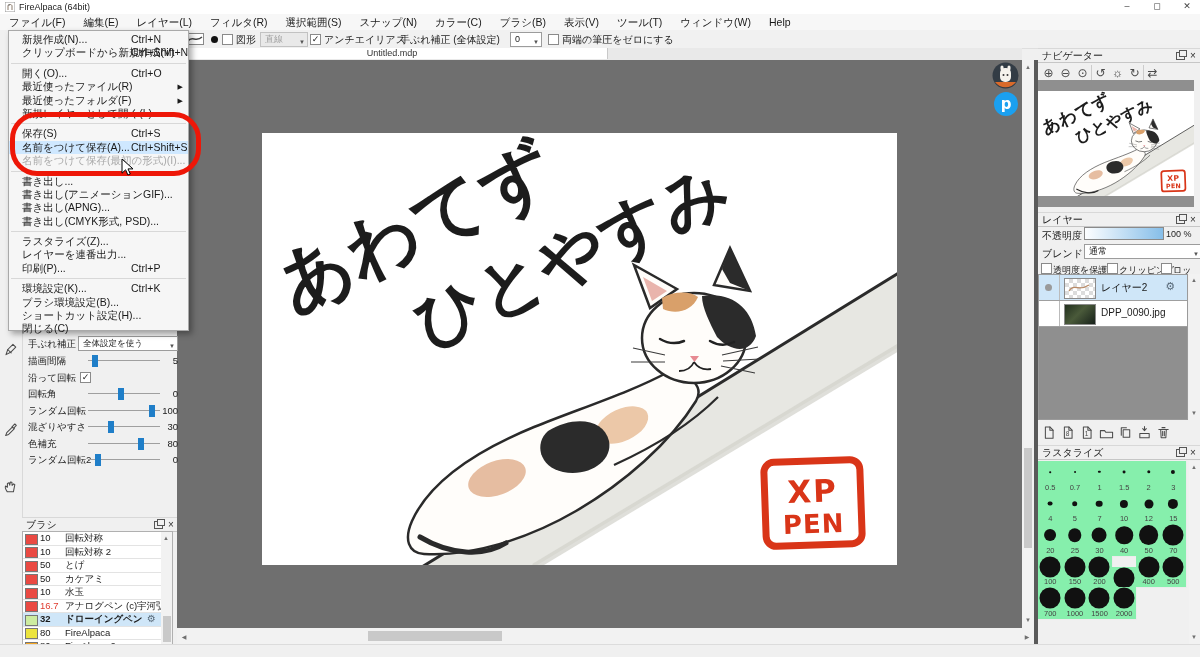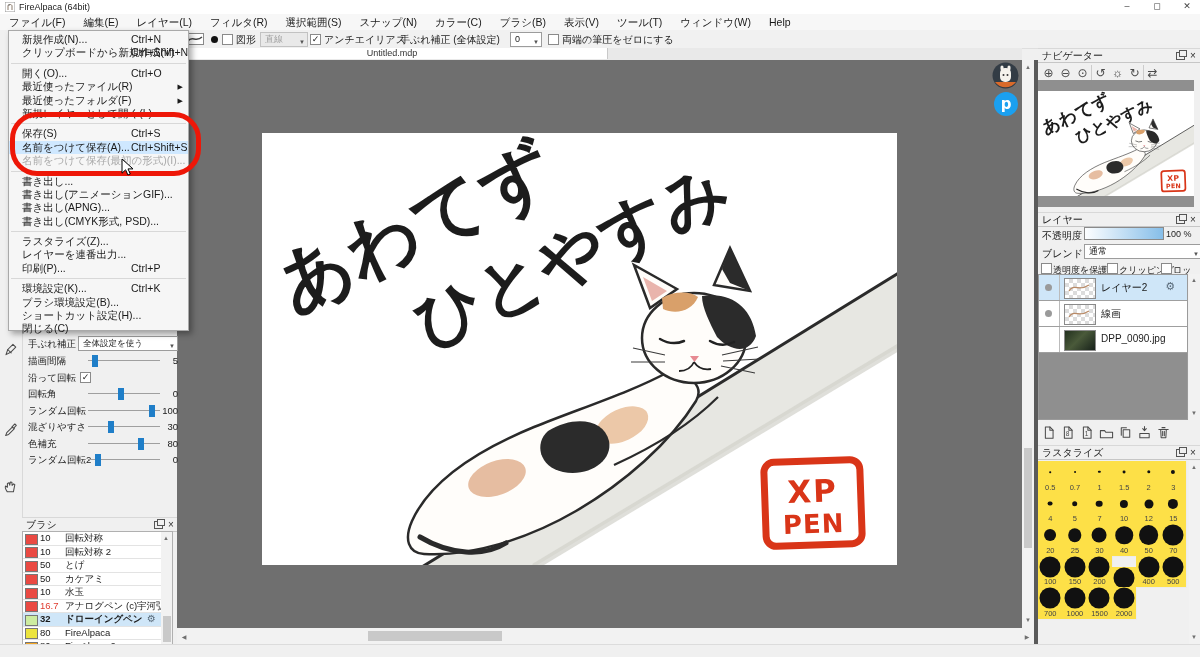--- a/index.html
+++ b/index.html
@@ -67,21 +67,21 @@
   .navthumb{left:0;top:36px;width:156px;height:127px;background:#8f8f8f}
   .lrow{position:relative;height:25px;background:#fff;border-bottom:1px solid #9f9f9f;font-size:10px}
   .lrow.sel{background:#cfe6f8}
   .leye{position:absolute;left:0;top:0;width:20px;height:25px;border-right:1px solid #bbb}
   .eyedot{position:absolute;left:6px;top:9px;width:7px;height:7px;border-radius:50%;background:#9a9a9a}
   .lthumb{position:absolute;left:25px;top:2.5px;width:30px;height:19px;border:1px solid #8a8a8a;background:
      repeating-conic-gradient(#dcdcdc 0% 25%, #ffffff 0% 50%) 0 0/8px 8px;overflow:hidden}
   .lthumb.photo{background:linear-gradient(135deg,#22301e,#4a5a3a 45%,#17211a)}
   .lname{position:absolute;left:62px;top:6px}
   .lgear{position:absolute;right:12px;top:5px;color:#5a6b7a;font-size:11px}
-  .bscell{position:absolute;width:24.6px;height:31.6px;background:#fde047;border-right:1px solid #ececec;border-bottom:1px solid #ececec}
+  .bscell{position:absolute;width:24.6px;height:31.6px;background:#86efac;border-right:1px solid #ececec;border-bottom:1px solid #ececec}
   .bsdot{position:absolute;left:50%;top:11px;transform:translate(-50%,-50%);background:#111;border-radius:50%}
   .bslabel{position:absolute;left:0;right:0;bottom:1px;text-align:center;font-size:7.5px;color:#444}
   .opbar{background:linear-gradient(to right,#fdfeff,#86bee9);border:1px solid #8a8a8a}
   .smalllabel{font-size:9px;color:#222}
 </style>
 </head>
 <body>
 
 <div class="app">
 
@@ -499,30 +499,20 @@
      <span class="leye">
             <span class="eyedot"></span>
           </span>
      <span class="lthumb"><svg width="28" height="17" viewBox="0 0 28 17">
               <path d="M4 12C9 4 14 13 24 6" stroke="#b98a66" stroke-width="1.3" fill="none"></path>
             </svg></span>
      <span class="lname">レイヤー2</span>
      <span class="lgear">⚙</span>
    </div>
         <div class="lrow">
-     <span class="leye">
-            <span class="eyedot"></span>
-          </span>
-     <span class="lthumb"><svg width="28" height="17" viewBox="0 0 28 17">
-              <path d="M4 12C9 4 14 13 24 6" stroke="#b98a66" stroke-width="1.3" fill="none"></path>
-            </svg></span>
-     <span class="lname">線画</span>
-
-   </div>
-        <div class="lrow">
      <span class="leye"></span>
      <span class="lthumb photo"></span>
      <span class="lname">DPP_0090.jpg</span>
 
    </div>
       </div>
     <div class="abs track" style="left:151px;top:230px;width:11px;height:146px">
       <span class="abs sarr" style="left:1px;top:2px;width:8px">▲</span>
       <span class="abs sarr" style="left:1px;top:135px;width:8px">▼</span>
     </div>

